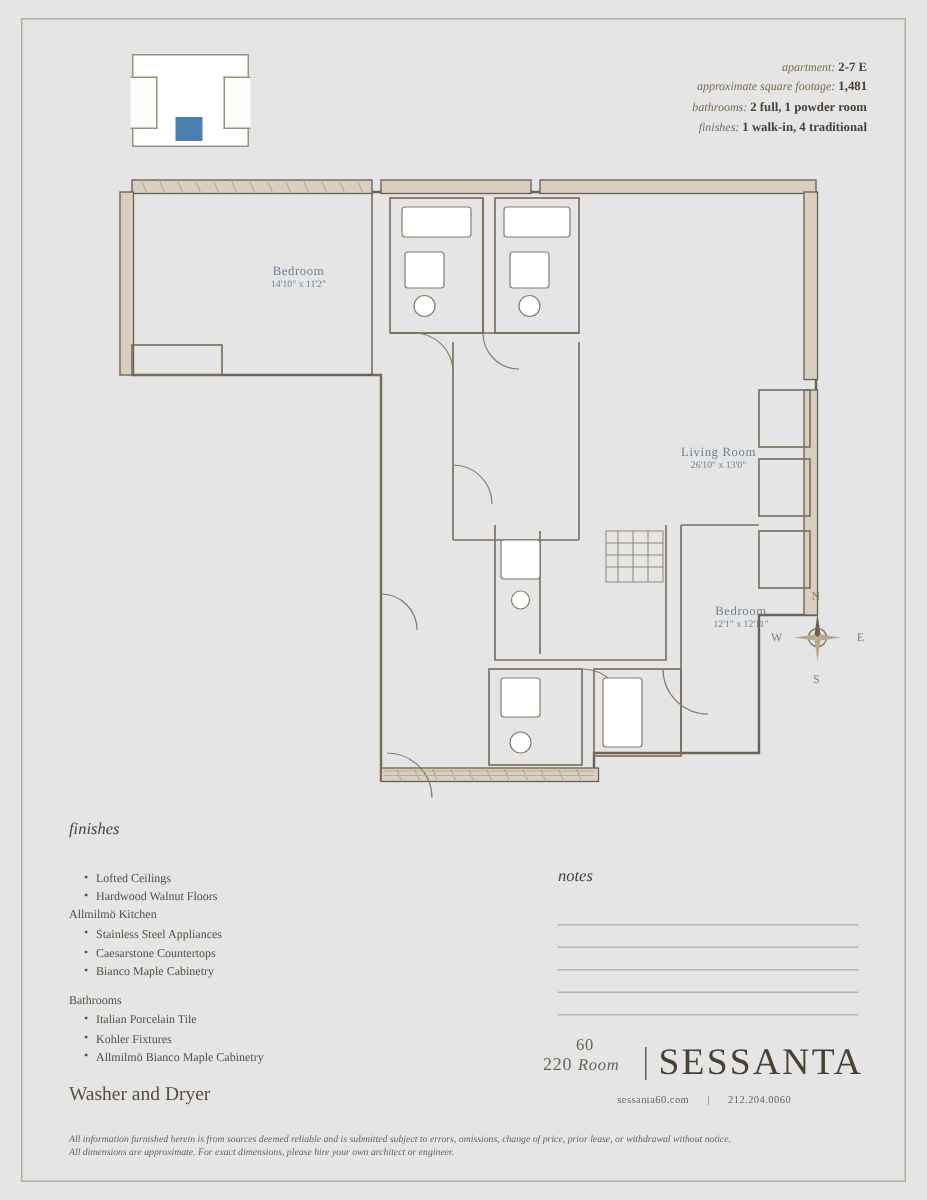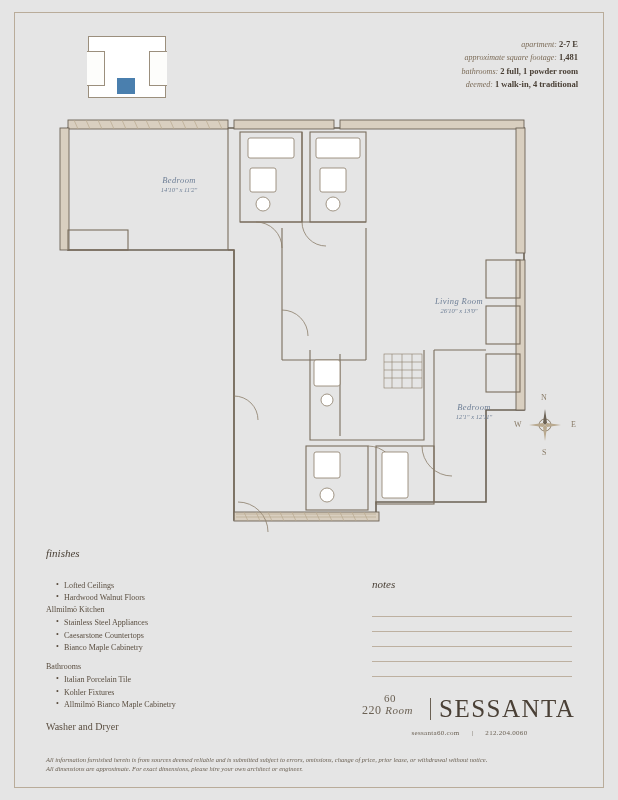--- a/index.html
+++ b/index.html
@@ -91,25 +91,24 @@
     left: 29px;
     bottom: 4px;
     width: 18px;
     height: 16px;
     background: #4a7fae;
   }
 
   
   .plan {
     position: absolute;
-    left: 24px;
+    left: 44px;
     top: 110px;
     width: 540px;
     height: 430px;
-    font-style: italic;
   }
   .room-label {
     position: absolute;
     text-align: center;
     color: #6e7f96;
     font-family: "Liberation Serif", serif;
   }
   .room-label .name {
     font-size: 8.5px;
     letter-spacing: .4px;
@@ -172,21 +171,21 @@
   }
   .finishes li:before {
     content: "•";
     position: absolute;
     left: 0;
     top: -1px;
     font-size: 8px;
     color: #5a4e40;
   }
   .finishes .plain {
-    font-size: 10px;
+    font-size: 13px;
     margin-top: 3px;
   }
 
   
   .notes {
     position: absolute;
     left: 372px;
     top: 578px;
     width: 200px;
   }
@@ -291,21 +290,21 @@
     </div>
     <div class="row">
       <span>approximate square footage:</span>
       <span class="val">1,481</span>
     </div>
     <div class="row">
       <span>bathrooms:</span>
       <span class="val">2 full, 1 powder room</span>
     </div>
     <div class="row">
-      <span>deemed:</span>
+      <span>finishes:</span>
       <span class="val">1 walk-in, 4 traditional</span>
     </div>
   </div>
 
   <div class="plan">
     <svg width="540" height="430" viewBox="0 0 540 430" xmlns="http://www.w3.org/2000/svg">
       <g fill="none" stroke="#6b6154" stroke-width="1.6">
 
         <path d="M44 18 L44 140 L210 140 L210 290 L210 410 L352 410 L352 392 L462 392
                  L462 300 L500 300 L500 18 Z"></path>

